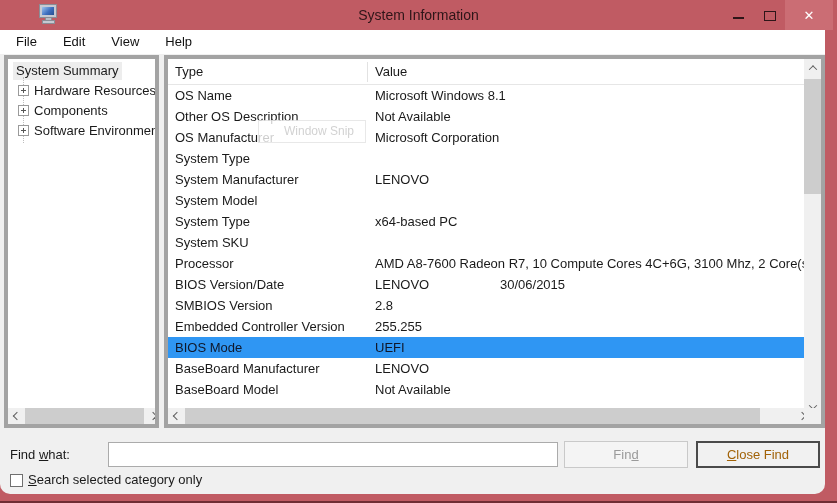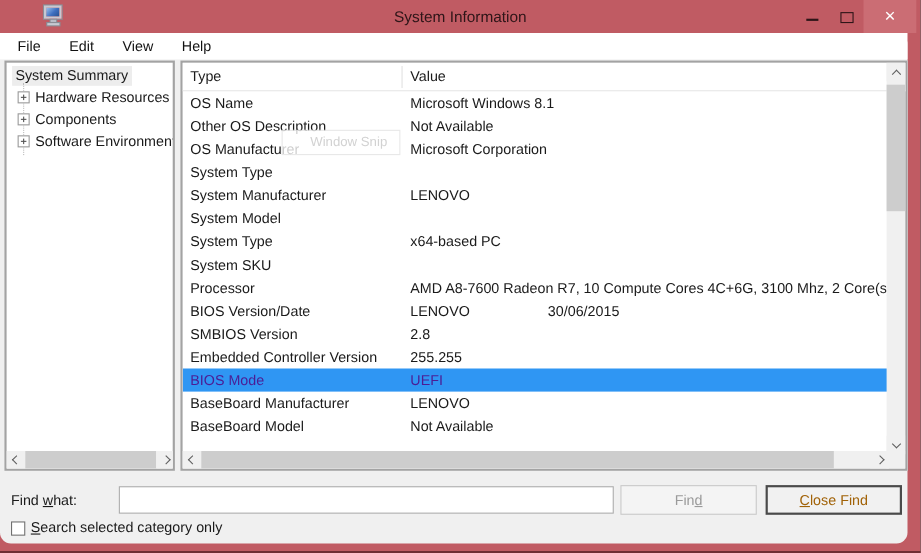--- a/index.html
+++ b/index.html
@@ -31,21 +31,21 @@
   .btn-close{ position:absolute; left:785px; top:0; width:48px; height:30px;
     background:var(--close_button_red,#cb6d74); display:flex; align-items:center; justify-content:center;
     color:#fff; font-size:13px; }
 
   
   .chrome{ position:absolute; left:0; top:30px; width:825px; height:464px; background:#f0f0f0;border-radius:10px; }
   .menubar{ position:absolute; left:0; top:0; width:825px; height:24px; background:#ffffff;
     display:flex; align-items:center; padding-left:10px; }
   .menu-item{ padding:0 6px; margin-right:14px; height:24px; line-height:24px; color:#111; }
 
-  .pane{ position:absolute; background:#fff; border:2px solid #a3a3a3; }
+  .pane{ position:absolute; background:#fff; border:4px solid #a3a3a3; }
   .left-pane{ left:4px; top:25px; width:155px; height:373px; overflow:hidden; }
   .right-pane{ left:164px; top:25px; width:661px; height:373px; overflow:hidden; }
 
   
   .tree{ position:absolute; left:0; top:0; right:0; bottom:16px; overflow:hidden; white-space:nowrap; }
   .tree-root{ position:absolute; left:5px; top:3px; height:18px; line-height:18px; padding:0 3px; background:#ededed; }
   .tree-children{ position:absolute; left:0; top:22px; right:0; }
   .tree-children::before{ content:''; position:absolute; left:15px; top:-4px; height:66px; border-left:1px dotted #bdbdbd; }
   .tree-row{ position:relative; height:20px; line-height:20px; }
   .expander{ position:absolute; left:10px; top:4px; width:11px; height:11px; background:#fff; border:1px solid #9a9a9a; }
@@ -56,21 +56,21 @@
   
   .thead{ position:absolute; left:0; top:0; width:659px; height:26px; background:#fff; border-bottom:1px solid #e6e6e6; }
   .th-item{ position:absolute; left:7px; top:0; line-height:26px; }
   .th-value{ position:absolute; left:207px; top:0; line-height:26px; }
   .th-div{ position:absolute; left:199px; top:3px; height:20px; width:1px; background:#e2e2e2; }
   .tbody{ position:absolute; left:0; top:26px; width:642px; height:330px; overflow:hidden; }
   .trow{ position:relative; height:21px; line-height:21px; width:642px; }
   .trow .c-item{ position:absolute; left:7px; white-space:nowrap; }
   .trow .c-value{ position:absolute; left:207px; white-space:nowrap; }
   .trow .c-value2{ position:absolute; left:332px; white-space:nowrap; }
-  .trow.selected{ background:var(--selection_blue,#2f96f3); color:#4c1d95; }
+  .trow.selected{ background:var(--selection_blue,#2f96f3); color:#0f172a; }
 
   .ghost-snip{ position:absolute; left:90px; top:61px; width:108px; height:23px;
     background:rgba(255,255,255,0.78); border:1px solid rgba(190,190,190,0.35);
     color:#d2d2d2; font-size:12px; line-height:21px; padding-left:25px; white-space:nowrap; overflow:hidden; }
 
   
   .sb-btn{ display:flex; align-items:center; justify-content:center; background:#f0f0f0; }
   .chv{ width:6px; height:6px; border-right:1.5px solid #5f5f5f; border-bottom:1.5px solid #5f5f5f; }
   .chv.up{ transform:rotate(-135deg) translate(-1px,-1px); }
   .chv.down{ transform:rotate(45deg) translate(-1px,-1px); }

